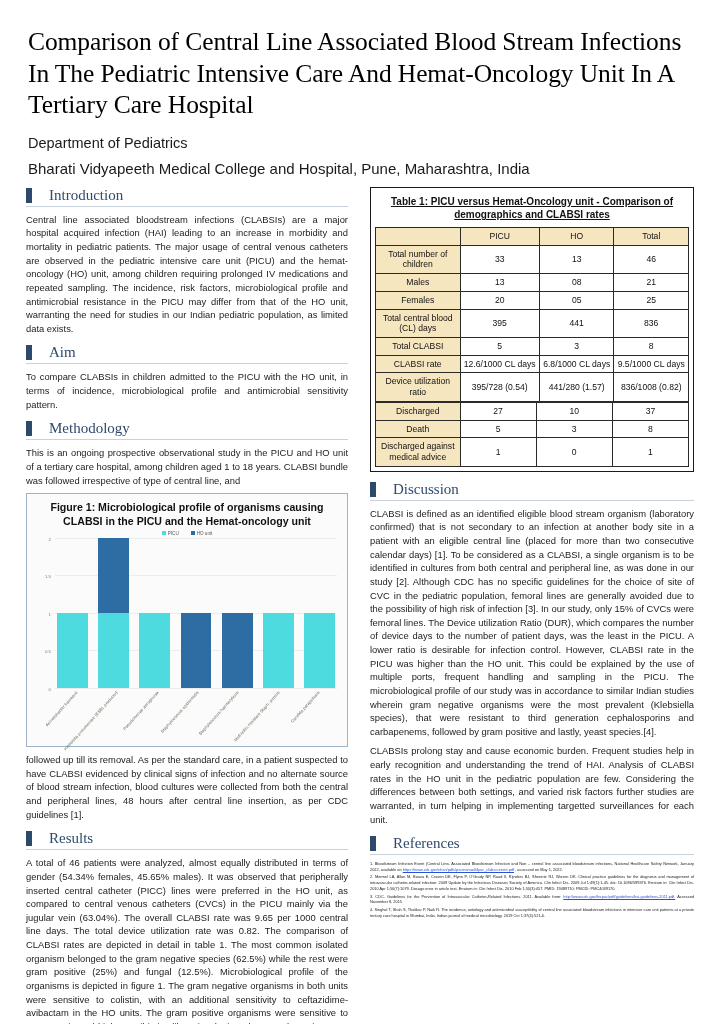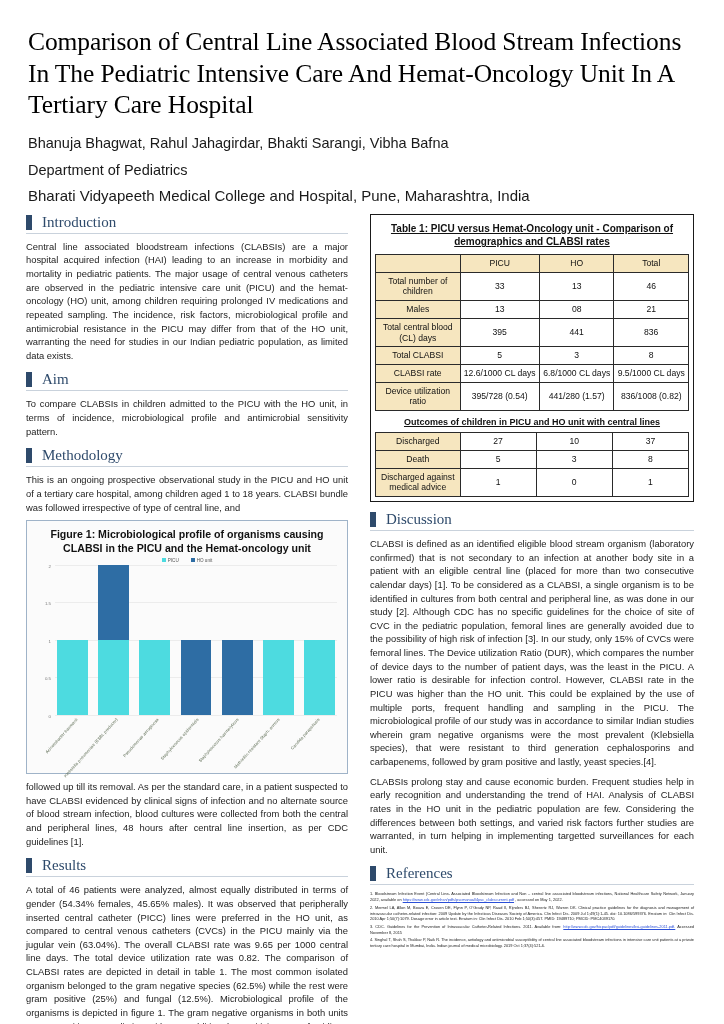--- a/index.html
+++ b/index.html
@@ -52,21 +52,21 @@
     gap: 22px;
     margin-top: 6px;
   }
   .col-left  { width: 322px; flex: 0 0 322px; }
   .col-right { width: 324px; flex: 0 0 324px; }
 
   
   .sec-head {
     display: flex;
     align-items: center;
-    gap: 10px;
+    gap: 17px;
     border-bottom: 1px solid #c9d2dc;
     padding-bottom: 2px;
     margin: 9px 0 6px 0;
   }
   .sec-head:first-child { margin-top: 0; }
   .sec-bar {
     width: 6px; height: 15px;
     background: #2e4a6b;
     flex: 0 0 6px;
   }
@@ -209,21 +209,20 @@
   }
   .refs div { margin-bottom: 1.5px; }
   .refs a, .refs .lnk { color: #2a4fd7; text-decoration: underline; }
 </style>
 </head>
 <body>
 
 <div class="poster">
 
   <div class="title">Comparison of Central Line Associated Blood Stream Infections In The Pediatric Intensive Care And Hemat-Oncology Unit In A Tertiary Care Hospital</div>
-  <div class="authors">Bhanuja Bhagwat, Rahul Jahagirdar, Bhakti Sarangi, Vibha Bafna</div>
   <div class="dept">Department of Pediatrics</div>
   <div class="affil">Bharati Vidyapeeth Medical College and Hospital, Pune, Maharashtra, India</div>
 
   <div class="columns">
 
     <div class="col-left">
 
       <div class="sec-head">
         <span class="sec-bar"></span>
         <span class="sec-title">Introduction</span>
@@ -338,20 +337,26 @@
                 <td>13</td>
                 <td>46</td>
               </tr>
               <tr>
                 <td class="rowhead">Males</td>
                 <td>13</td>
                 <td>08</td>
                 <td>21</td>
               </tr>
               <tr>
+                <td class="rowhead">Females</td>
+                <td>20</td>
+                <td>05</td>
+                <td>25</td>
+              </tr>
+              <tr>
                 <td class="rowhead">Total central blood (CL) days</td>
                 <td>395</td>
                 <td>441</td>
                 <td>836</td>
               </tr>
               <tr>
                 <td class="rowhead">Total CLABSI</td>
                 <td>5</td>
                 <td>3</td>
                 <td>8</td>
@@ -364,21 +369,20 @@
               </tr>
               <tr>
                 <td class="rowhead">Device utilization ratio</td>
                 <td>395/728 (0.54)</td>
                 <td>441/280 (1.57)</td>
                 <td>836/1008 (0.82)</td>
               </tr>
             </tbody>
         </table>
 
-        <div class="outcomes-caption">Outcomes of children in PICU and HO unit with central lines</div>
         <table class="data">
           <tbody id="t2body">
               <tr>
                 <td class="rowhead">Discharged</td>
                 <td>27</td>
                 <td>10</td>
                 <td>37</td>
               </tr>
               <tr>
                 <td class="rowhead">Death</td>

